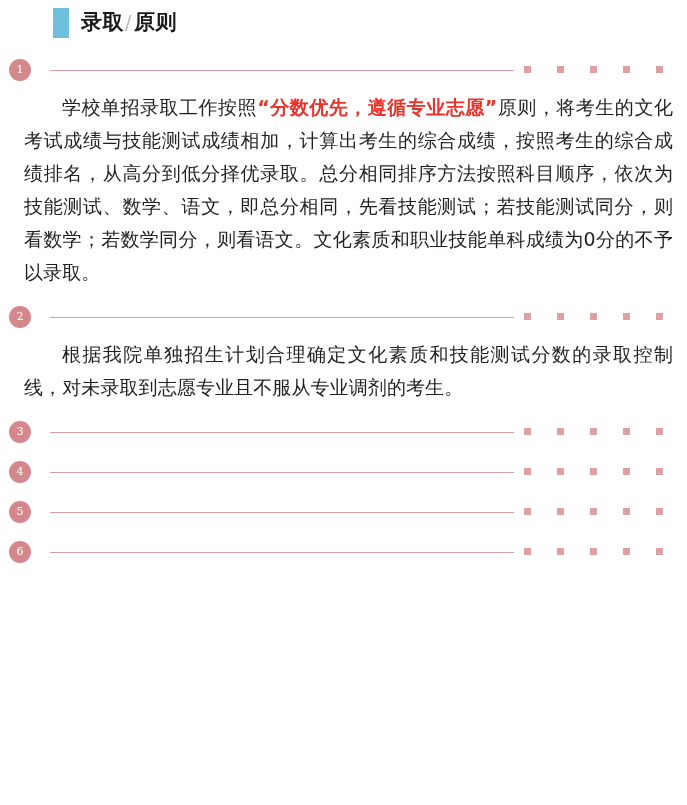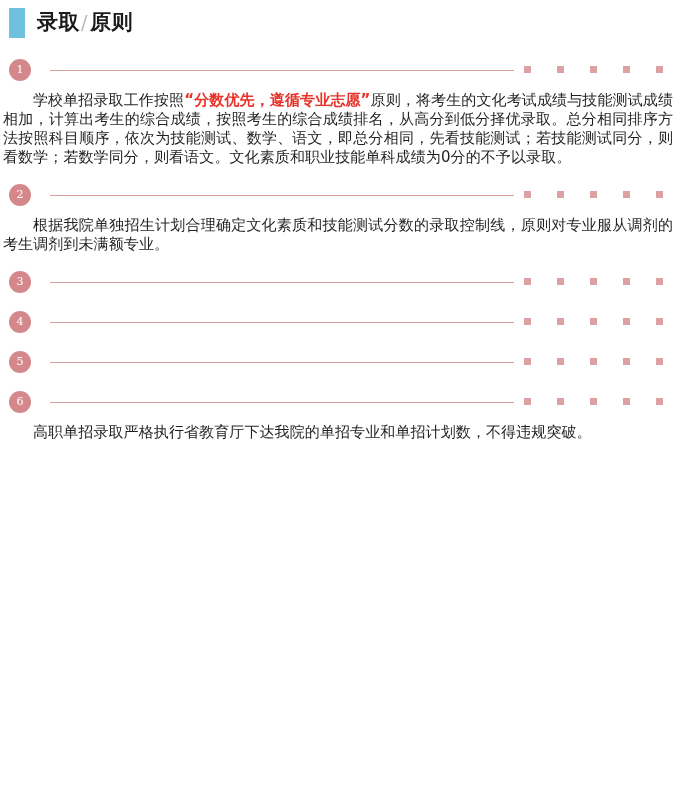--- a/index.html
+++ b/index.html
@@ -16,20 +16,21 @@
     -webkit-font-smoothing: antialiased;
   }
 
   
   .page-header {
     display: flex;
     align-items: center;
     padding: 9px 0 0 9px;
     height: 36px;
     box-sizing: border-box;
+    margin-left: 44px;
   }
   .header-bar {
     width: 16px;
     height: 30px;
     background: #6fc0dd;
     flex: 0 0 auto;
   }
   .header-title {
     margin-left: 12px;
     font-size: 21px;
@@ -96,24 +97,24 @@
     top: 0;
   }
   .rule-dots i:nth-child(1) { left: 0px; }
   .rule-dots i:nth-child(2) { left: 33px; }
   .rule-dots i:nth-child(3) { left: 66px; }
   .rule-dots i:nth-child(4) { left: 99px; }
   .rule-dots i:nth-child(5) { left: 132px; }
 
   
   .section-body {
-    margin: 0 14px 0 3px;
+    margin: 0 14px 0 24px;
     padding: 9px 0 0 0;
-    font-size: 15px;
-    line-height: 19px;
+    font-size: 19px;
+    line-height: 33px;
     text-align: justify;
     text-justify: inter-ideograph;
     text-indent: 2em;
     color: #231f20;
     letter-spacing: 0.1px;
   }
 
   .em-red {
     color: #e8322a;
     font-weight: bold;
@@ -163,21 +164,21 @@
         <div class="marker">2</div>
         <div class="rule-line"></div>
         <div class="rule-dots">
           <i></i>
           <i></i>
           <i></i>
           <i></i>
           <i></i>
         </div>
       </div>
-      <p class="section-body"><span>根据我院单独招生计划合理确定文化素质和技能测试分数的录取控制线，原则对专业服从调剂的考生调剂到未满额专业。</span></p>
+      <p class="section-body"><span>根据我院单独招生计划合理确定文化素质和技能测试分数的录取控制线，对未录取到志愿专业且不服从专业调剂的考生。</span></p>
     </div>
     <div class="section s3">
       <div class="section-rule">
         <div class="marker">3</div>
         <div class="rule-line"></div>
         <div class="rule-dots">
           <i></i>
           <i></i>
           <i></i>
           <i></i>
@@ -216,15 +217,14 @@
         <div class="marker">6</div>
         <div class="rule-line"></div>
         <div class="rule-dots">
           <i></i>
           <i></i>
           <i></i>
           <i></i>
           <i></i>
         </div>
       </div>
-      <p class="section-body"><span>高职单招录取严格执行省教育厅下达我院的单招专业和单招计划数，不得违规突破。</span></p>
     </div>
   </div>
 
 </body></html>

